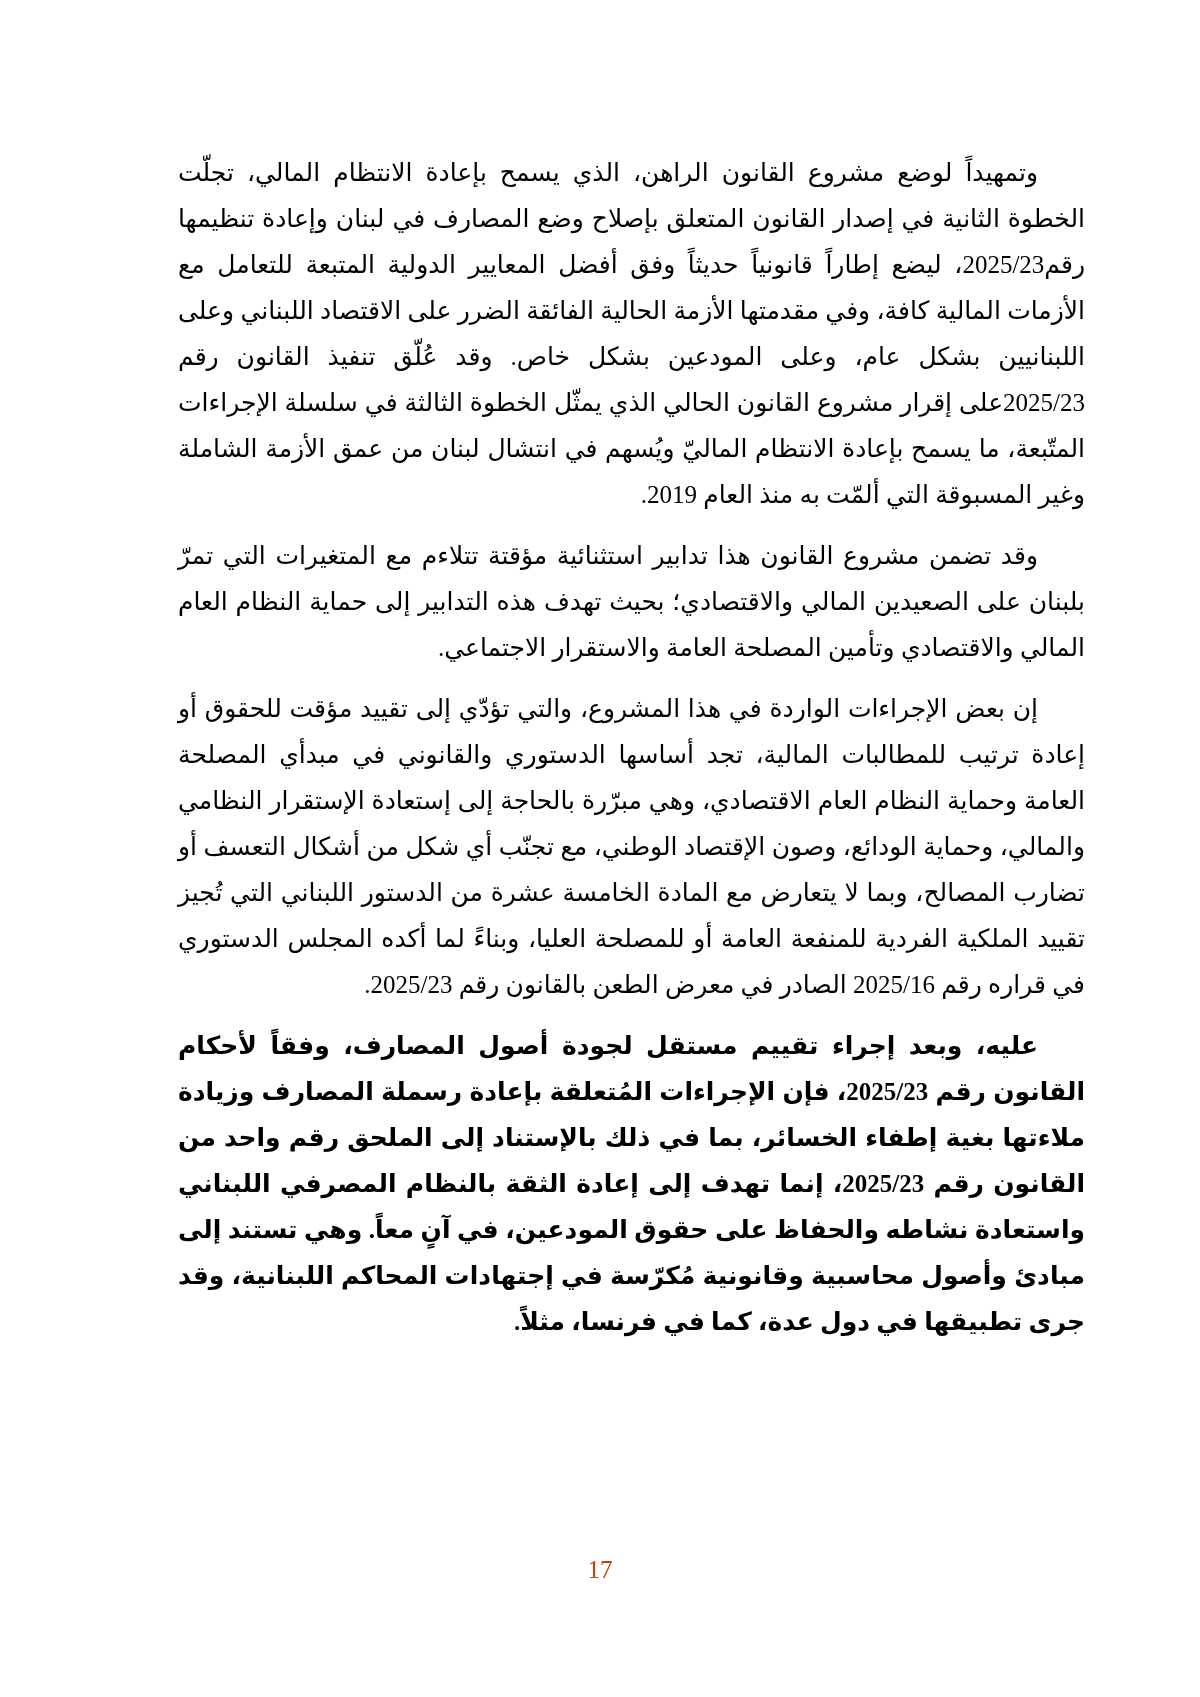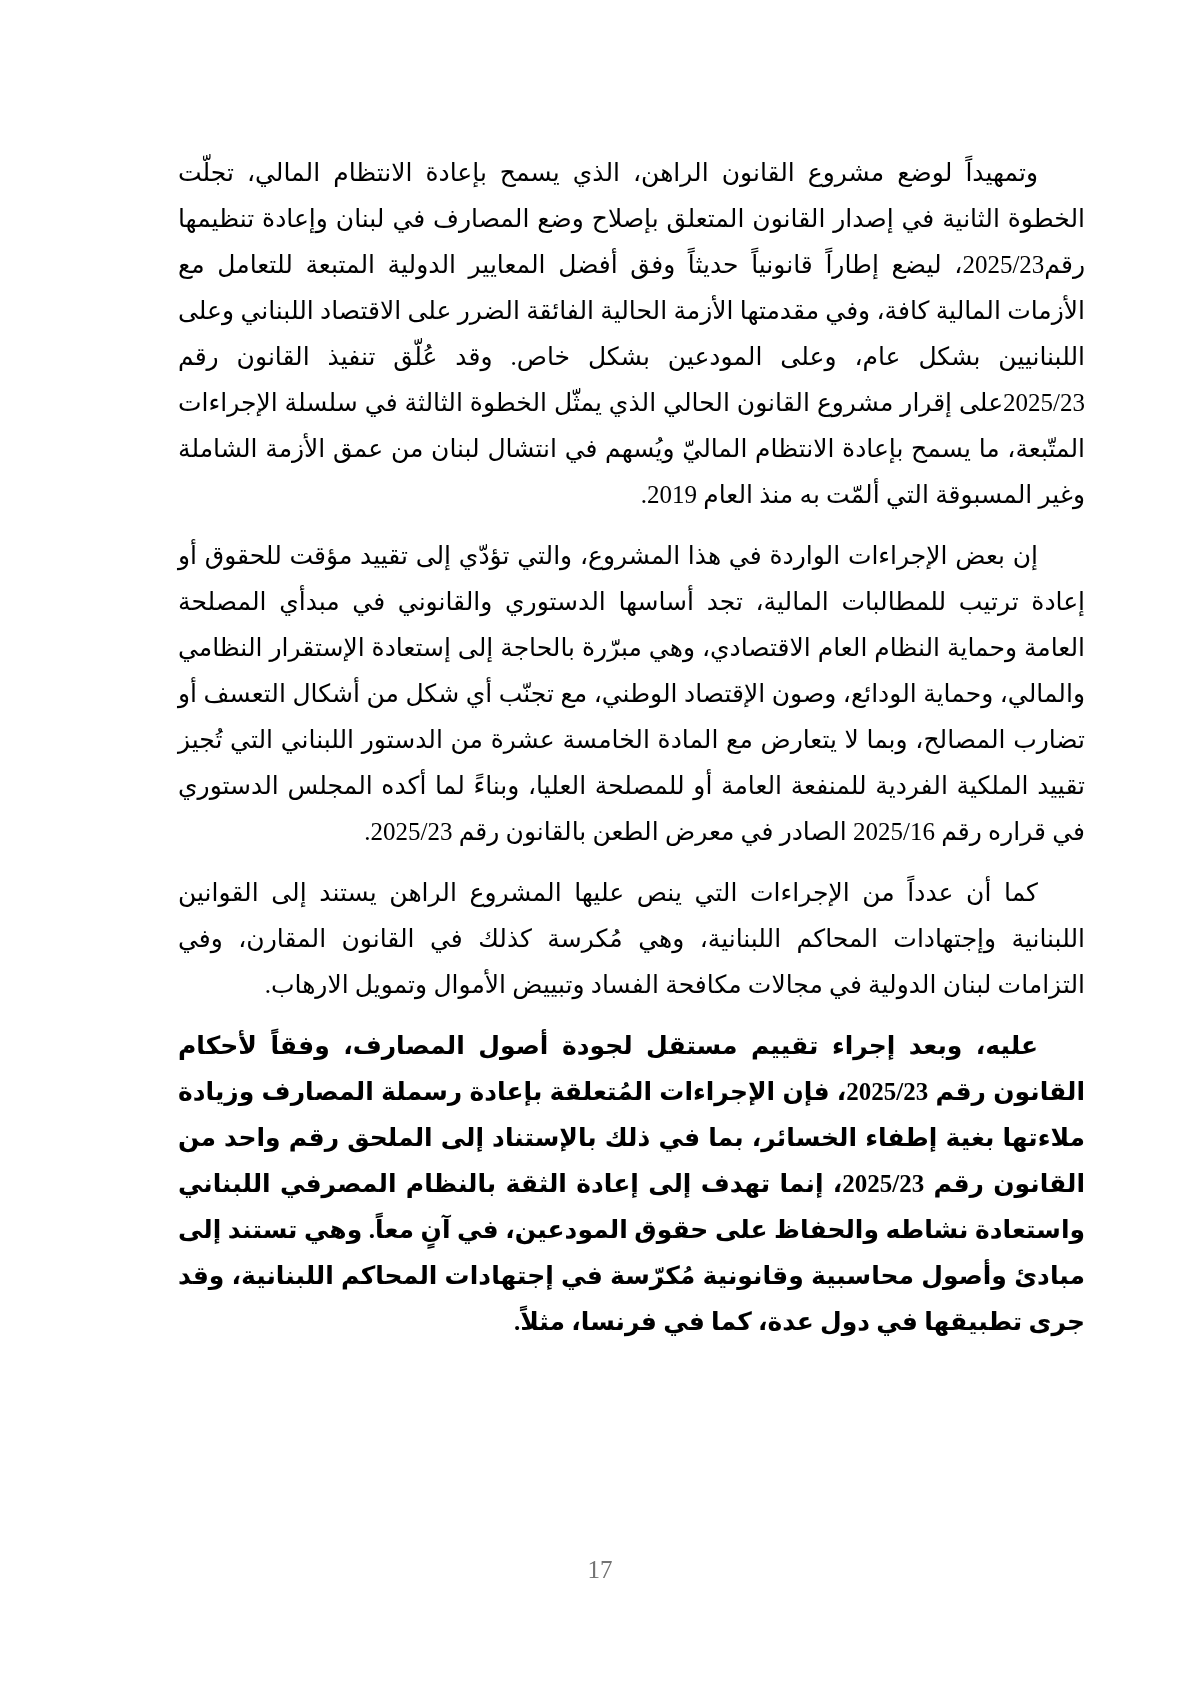--- a/index.html
+++ b/index.html
@@ -38,27 +38,27 @@
     font-weight: bold;
   }
   .page-number {
     position: absolute;
     top: 1556px;
     left: 0;
     width: 1200px;
     text-align: center;
     font-family: "Liberation Serif", "DejaVu Serif", serif;
     font-size: 25px;
-    color: #737373;
+    color: #c2410c;
   }
 </style>
 </head>
 <body>
 
 <div class="sheet">
   <div class="text-block" dir="rtl">
     <p>وتمهيداً لوضع مشروع القانون الراهن، الذي يسمح بإعادة الانتظام المالي، تجلّت الخطوة الثانية في إصدار القانون المتعلق بإصلاح وضع المصارف في لبنان وإعادة تنظيمها رقم2025/23، ليضع إطاراً قانونياً حديثاً وفق أفضل المعايير الدولية المتبعة للتعامل مع الأزمات المالية كافة، وفي مقدمتها الأزمة الحالية الفائقة الضرر على الاقتصاد اللبناني وعلى اللبنانيين بشكل عام، وعلى المودعين بشكل خاص. وقد عُلّق تنفيذ القانون رقم 2025/23على إقرار مشروع القانون الحالي الذي يمثّل الخطوة الثالثة في سلسلة الإجراءات المتّبعة، ما يسمح بإعادة الانتظام الماليّ ويُسهم في انتشال لبنان من عمق الأزمة الشاملة وغير المسبوقة التي ألمّت به منذ العام 2019.</p>
+    <p>وقد تضمن مشروع القانون هذا تدابير استثنائية مؤقتة تتلاءم مع المتغيرات التي تمرّ بلبنان على الصعيدين المالي والاقتصادي؛ بحيث تهدف هذه التدابير إلى حماية النظام العام المالي والاقتصادي وتأمين المصلحة العامة والاستقرار الاجتماعي.</p>
     <p>إن بعض الإجراءات الواردة في هذا المشروع، والتي تؤدّي إلى تقييد مؤقت للحقوق أو إعادة ترتيب للمطالبات المالية، تجد أساسها الدستوري والقانوني في مبدأي المصلحة العامة وحماية النظام العام الاقتصادي، وهي مبرّرة بالحاجة إلى إستعادة الإستقرار النظامي والمالي، وحماية الودائع، وصون الإقتصاد الوطني، مع تجنّب أي شكل من أشكال التعسف أو تضارب المصالح، وبما لا يتعارض مع المادة الخامسة عشرة من الدستور اللبناني التي تُجيز تقييد الملكية الفردية للمنفعة العامة أو للمصلحة العليا، وبناءً لما أكده المجلس الدستوري في قراره رقم 2025/16 الصادر في معرض الطعن بالقانون رقم 2025/23.</p>
-    <p>كما أن عدداً من الإجراءات التي ينص عليها المشروع الراهن يستند إلى القوانين اللبنانية وإجتهادات المحاكم اللبنانية، وهي مُكرسة كذلك في القانون المقارن، وفي التزامات لبنان الدولية في مجالات مكافحة الفساد وتبييض الأموال وتمويل الارهاب.</p>
     <p>عليه، وبعد إجراء تقييم مستقل لجودة أصول المصارف، وفقاً لأحكام القانون رقم 2025/23، فإن الإجراءات المُتعلقة بإعادة رسملة المصارف وزيادة ملاءتها بغية إطفاء الخسائر، بما في ذلك بالإستناد إلى الملحق رقم واحد من القانون رقم 2025/23، إنما تهدف إلى إعادة الثقة بالنظام المصرفي اللبناني واستعادة نشاطه والحفاظ على حقوق المودعين، في آنٍ معاً. وهي تستند إلى مبادئ وأصول محاسبية وقانونية مُكرّسة في إجتهادات المحاكم اللبنانية، وقد جرى تطبيقها في دول عدة، كما في فرنسا، مثلاً.</p>
   </div>
   <div class="page-number">17</div>
 </div>
 
 </body></html>

